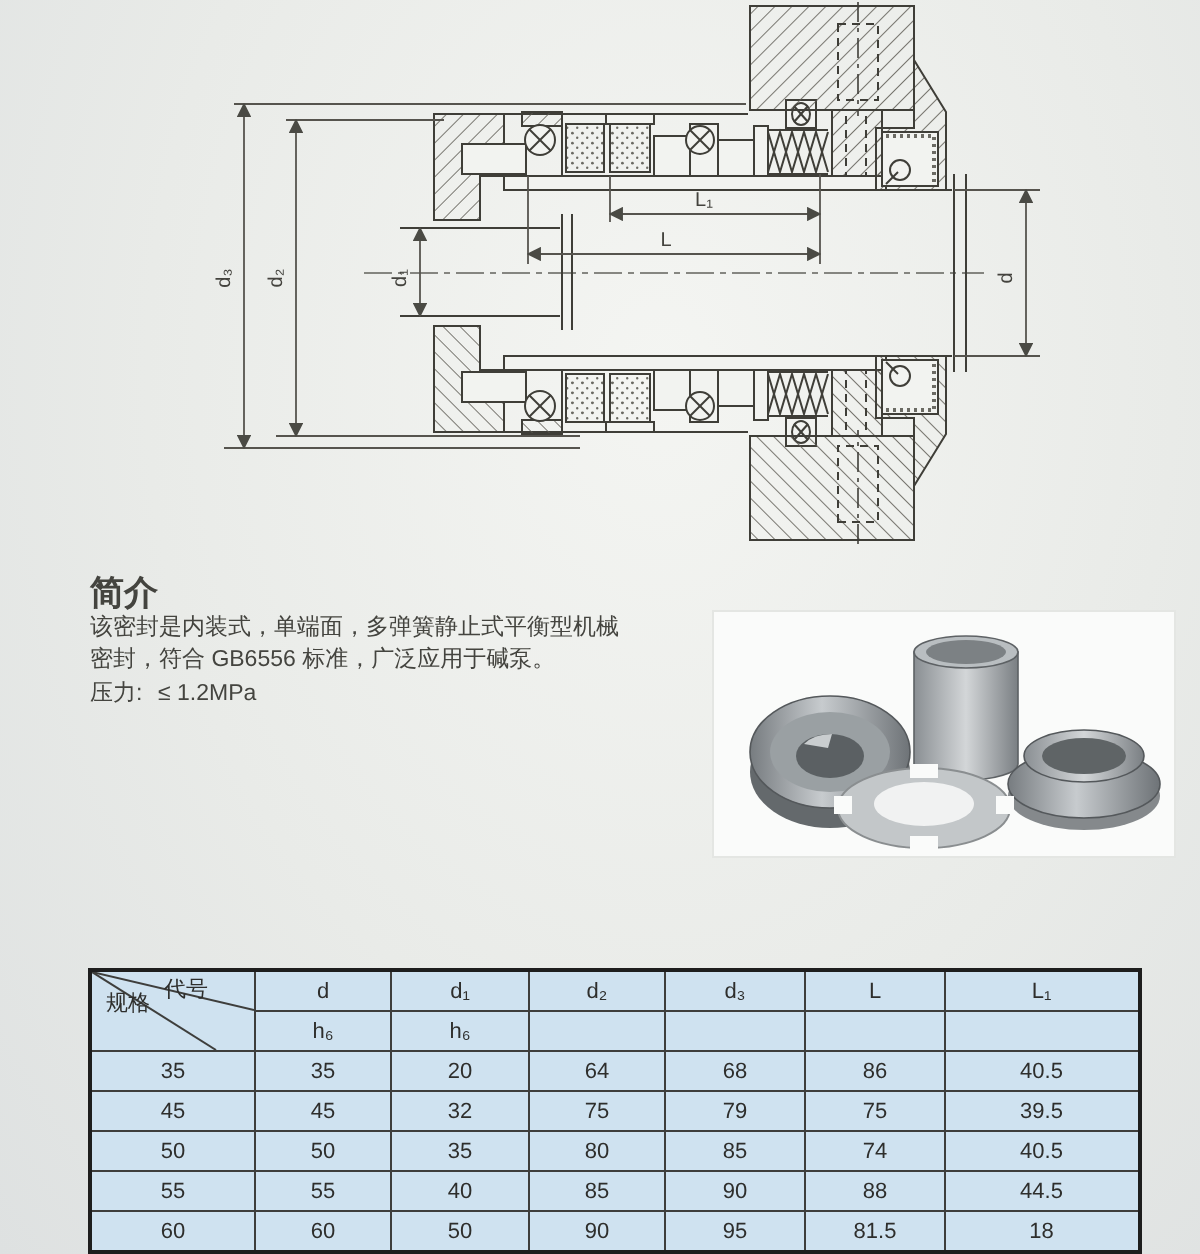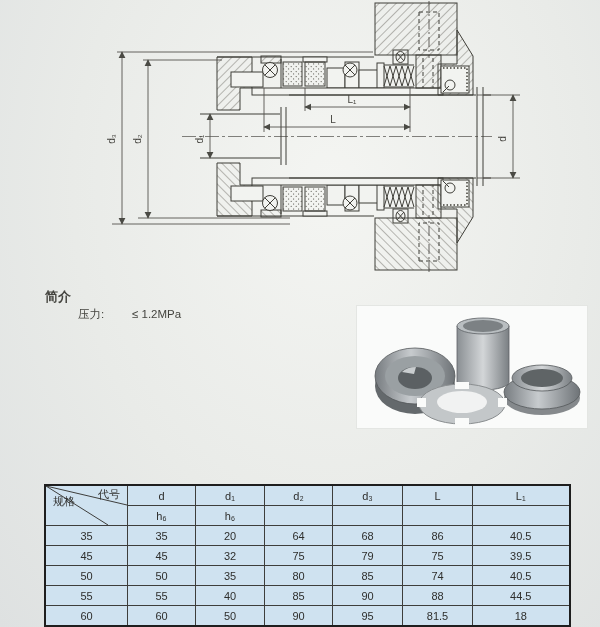--- a/index.html
+++ b/index.html
@@ -7,36 +7,36 @@
     width:600px;height:627px;position:relative;overflow:hidden;
     background:radial-gradient(ellipse at 55% 30%, #f4f5f2 0%, #e9ebe8 55%, #dee1e1 100%);
     font-family:"Liberation Sans","DejaVu Sans",sans-serif;
     color:#3c3c38;
   }
   .abs{position:absolute;}
   
   #drawing{left:0;top:0;width:600px;height:295px;}
   
   #intro{left:45px;top:289px;width:310px;font-size:11.5px;line-height:16.5px;color:#44443f;}
-  #intro .title{font-weight:bold;font-size:13px;}
-  #intro .param-row span.lbl{display:inline-block;min-width:34px;margin-left:33px;}
-  #intro .param-row span.val{margin-left:20px;}
+  #intro .title{font-weight:bold;font-size:17px;}
+  #intro .param-row span.lbl{display:inline-block;min-width:34px;}
+  #intro .param-row span.val{margin-left:0;}
   
   #photo{left:357px;top:306px;width:230px;height:122px;background:#fafbfa;box-shadow:0 0 0 1px #e4e6e3;}
   
   #spec-table{left:44px;top:484px;border-collapse:collapse;table-layout:fixed;
     font-size:11px;color:#2e2e2c;background:#cfe2f0;}
   #spec-table td{border:1px solid #3e3e3c;text-align:center;padding:0;height:19px;
     overflow:hidden;white-space:nowrap;}
   #spec-table{border:2px solid #1e1e1e;}
   #spec-table td.corner{position:relative;padding:0;}
   .corner-wrap{position:relative;width:81px;height:39px;}
   .corner-wrap svg{position:absolute;left:0;top:0;}
   .corner-lbl{position:absolute;font-size:11px;}
-  .lbl-daihao{top:1px;right:7px;font-family:Liberation Mono, monospace;}
+  .lbl-daihao{top:1px;right:23px;font-family:Liberation Mono, monospace;}
   .lbl-gongcha{top:20px;right:13px;margin-top:24px;}
   .lbl-guige{bottom:16px;left:7px;}
   .hdr-row td{height:20px;}
   .tol-row td{height:17px;}
 </style>
 </head>
 <body>
 
 <svg id="drawing" class="abs" viewBox="0 0 600 295" xmlns="http://www.w3.org/2000/svg">
   <defs>
@@ -138,20 +138,22 @@
     <text transform="rotate(-90 141 139)" x="141" y="139">d₂</text>
     <text transform="rotate(-90 203 139)" x="203" y="139">d₁</text>
     <text transform="rotate(-90 506 139)" x="506" y="139">d</text>
     <text x="352" y="103">L₁</text>
     <text x="333" y="123">L</text>
   </g>
 </svg>
 
 <div id="intro" class="abs">
   <div class="title">简介</div>
+  <div>该密封是内装式，单端面，多弹簧静止式平衡型机械</div>
+  <div>密封，符合 GB6556 标准，广泛应用于碱泵。</div>
   <div class="param-row">
     <span class="lbl">压力:</span><span class="val">≤ 1.2MPa</span>
   </div>
 </div>
 
 <div id="photo" class="abs">
   <svg width="230" height="122" viewBox="0 0 230 122" xmlns="http://www.w3.org/2000/svg">
     <defs>
       <linearGradient id="met1" x1="0" y1="0" x2="1" y2="0">
         <stop offset="0" stop-color="#777c80"></stop>

